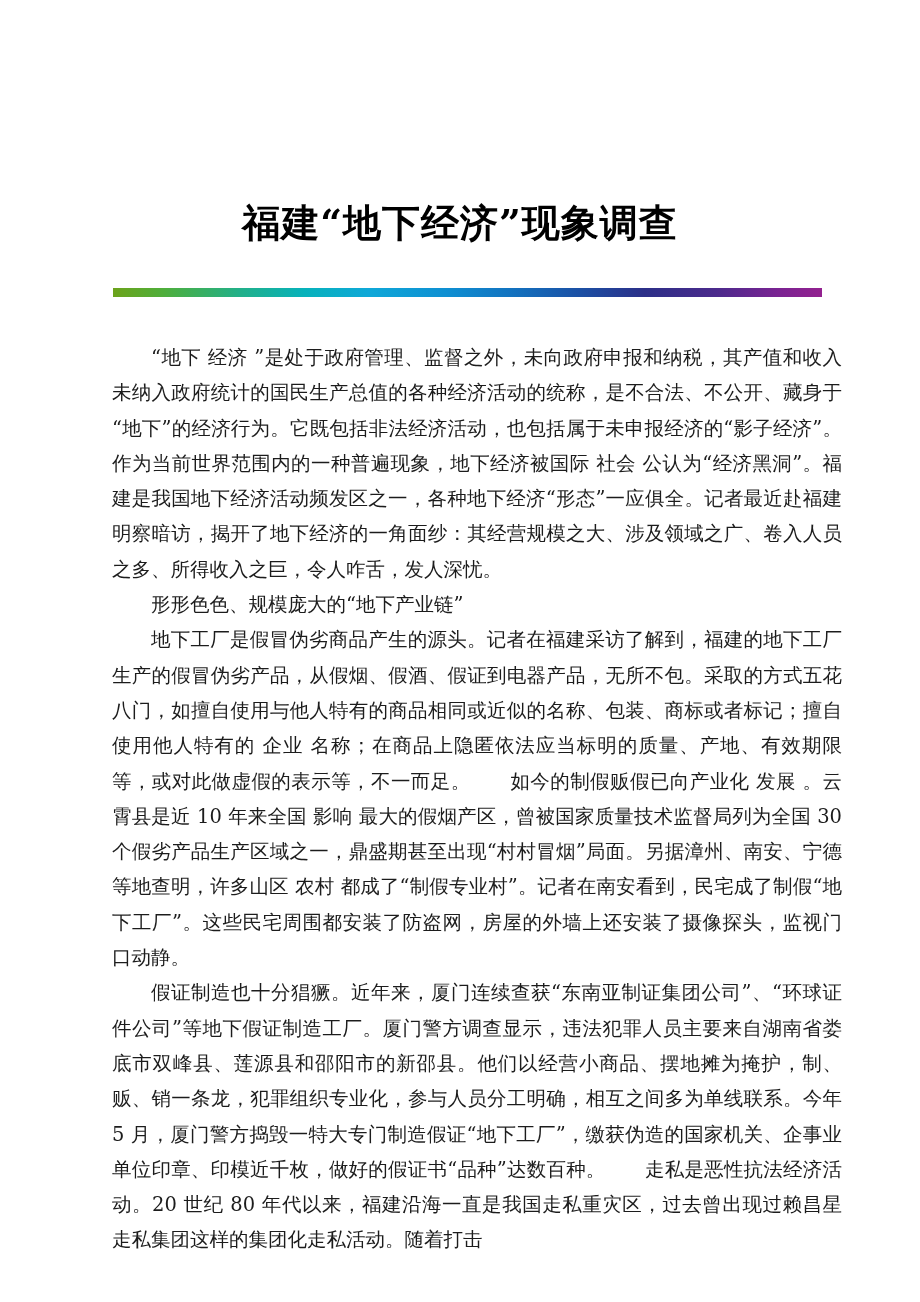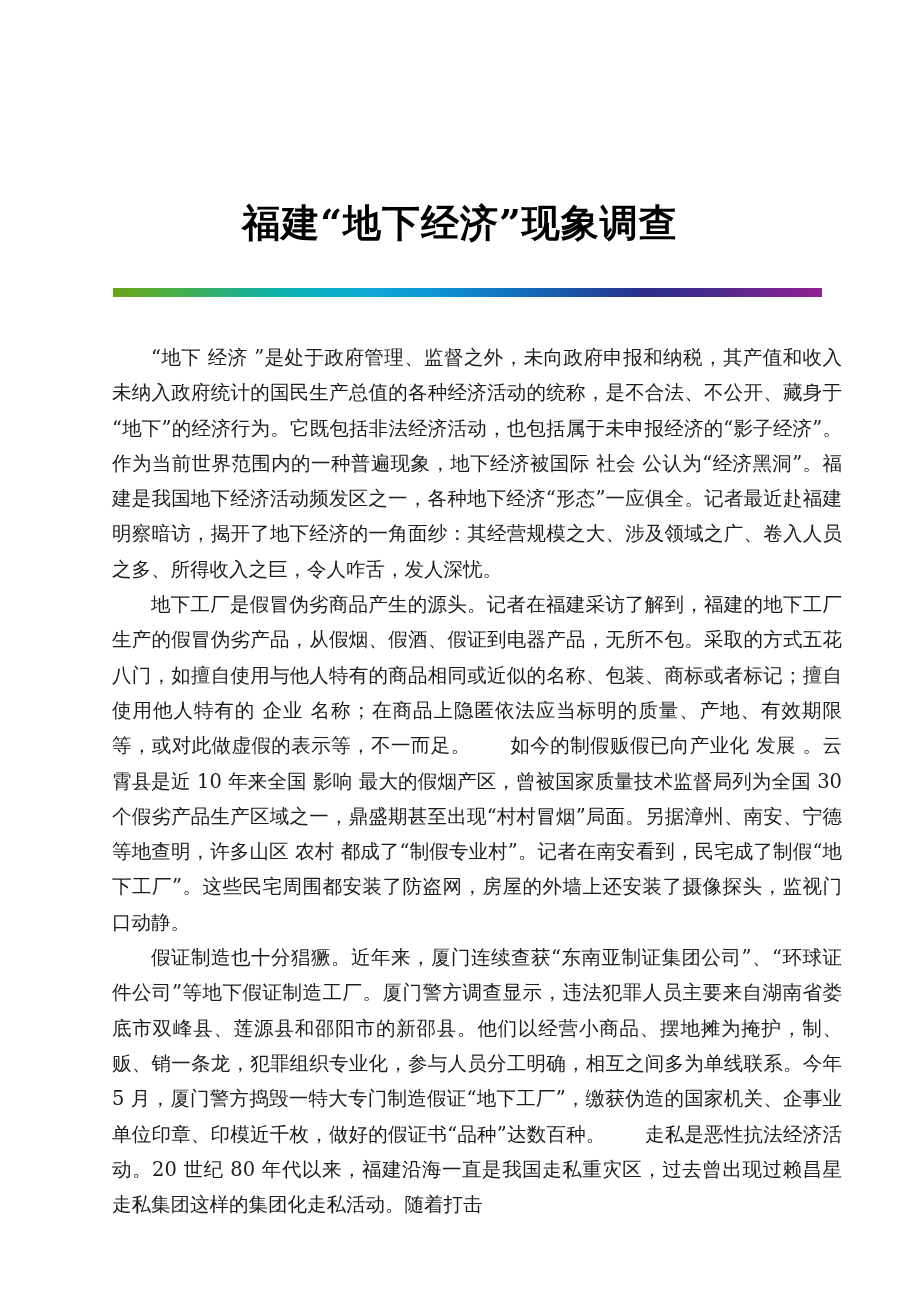--- a/index.html
+++ b/index.html
@@ -106,19 +106,20 @@
 
   <h1 class="doc-title">福建“地下经济”现象调查</h1>
 
   <div class="divider-wrap">
     <div class="divider-bar"></div>
   </div>
 
   <div class="body-text">
     <p class="para-indent">“地下 经济 ”是处于政府管理、监督之外，未向政府申报和纳税，其产值和收入未纳入政府统计的国民生产总值的各种经济活动的统称，是不合法、不公开、藏身于“地下”的经济行为。它既包括非法经济活动，也包括属于未申报经济的“影子经济”。作为当前世界范围内的一种普遍现象，地下经济被国际 社会 公认为“经济黑洞”。福建是我国地下经济活动频发区之一，各种地下经济“形态”一应俱全。记者最近赴福建明察暗访，揭开了地下经济的一角面纱：其经营规模之大、涉及领域之广、卷入人员之多、所得收入之巨，令人咋舌，发人深忧。</p>
 
+    <p class="subhead">形形色色、规模庞大的“地下产业链”</p>
 
     <p class="para-indent">地下工厂是假冒伪劣商品产生的源头。记者在福建采访了解到，福建的地下工厂生产的假冒伪劣产品，从假烟、假酒、假证到电器产品，无所不包。采取的方式五花八门，如擅自使用与他人特有的商品相同或近似的名称、包装、商标或者标记；擅自使用他人特有的 企业 名称；在商品上隐匿依法应当标明的质量、产地、有效期限等，或对此做虚假的表示等，不一而足。　　如今的制假贩假已向产业化 发展 。云霄县是近 10 年来全国 影响 最大的假烟产区，曾被国家质量技术监督局列为全国 30 个假劣产品生产区域之一，鼎盛期甚至出现“村村冒烟”局面。另据漳州、南安、宁德等地查明，许多山区 农村 都成了“制假专业村”。记者在南安看到，民宅成了制假“地下工厂”。这些民宅周围都安装了防盗网，房屋的外墙上还安装了摄像探头，监视门口动静。</p>
 
     <p class="para-indent">假证制造也十分猖獗。近年来，厦门连续查获“东南亚制证集团公司”、“环球证件公司”等地下假证制造工厂。厦门警方调查显示，违法犯罪人员主要来自湖南省娄底市双峰县、莲源县和邵阳市的新邵县。他们以经营小商品、摆地摊为掩护，制、贩、销一条龙，犯罪组织专业化，参与人员分工明确，相互之间多为单线联系。今年 5 月，厦门警方捣毁一特大专门制造假证“地下工厂”，缴获伪造的国家机关、企事业单位印章、印模近千枚，做好的假证书“品种”达数百种。　　走私是恶性抗法经济活动。20 世纪 80 年代以来，福建沿海一直是我国走私重灾区，过去曾出现过赖昌星走私集团这样的集团化走私活动。随着打击</p>
   </div>
 
 </div>
 
 </body></html>

